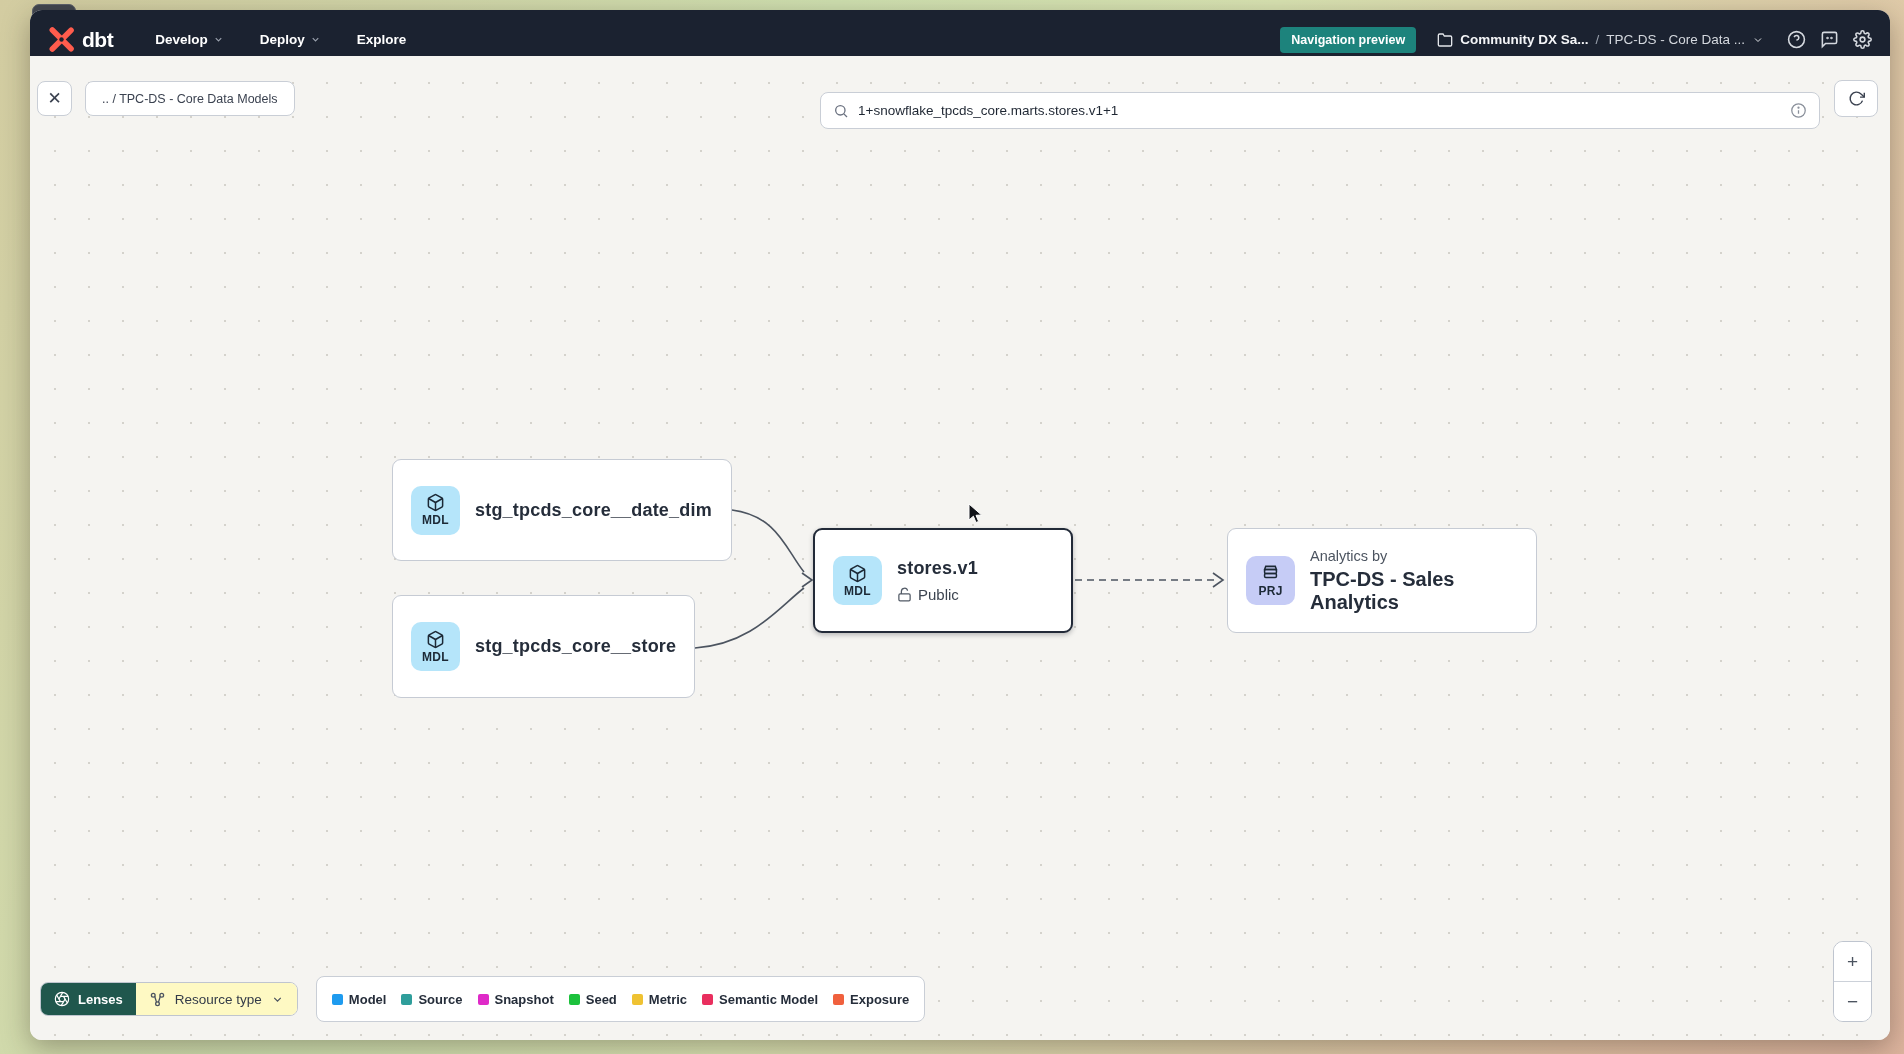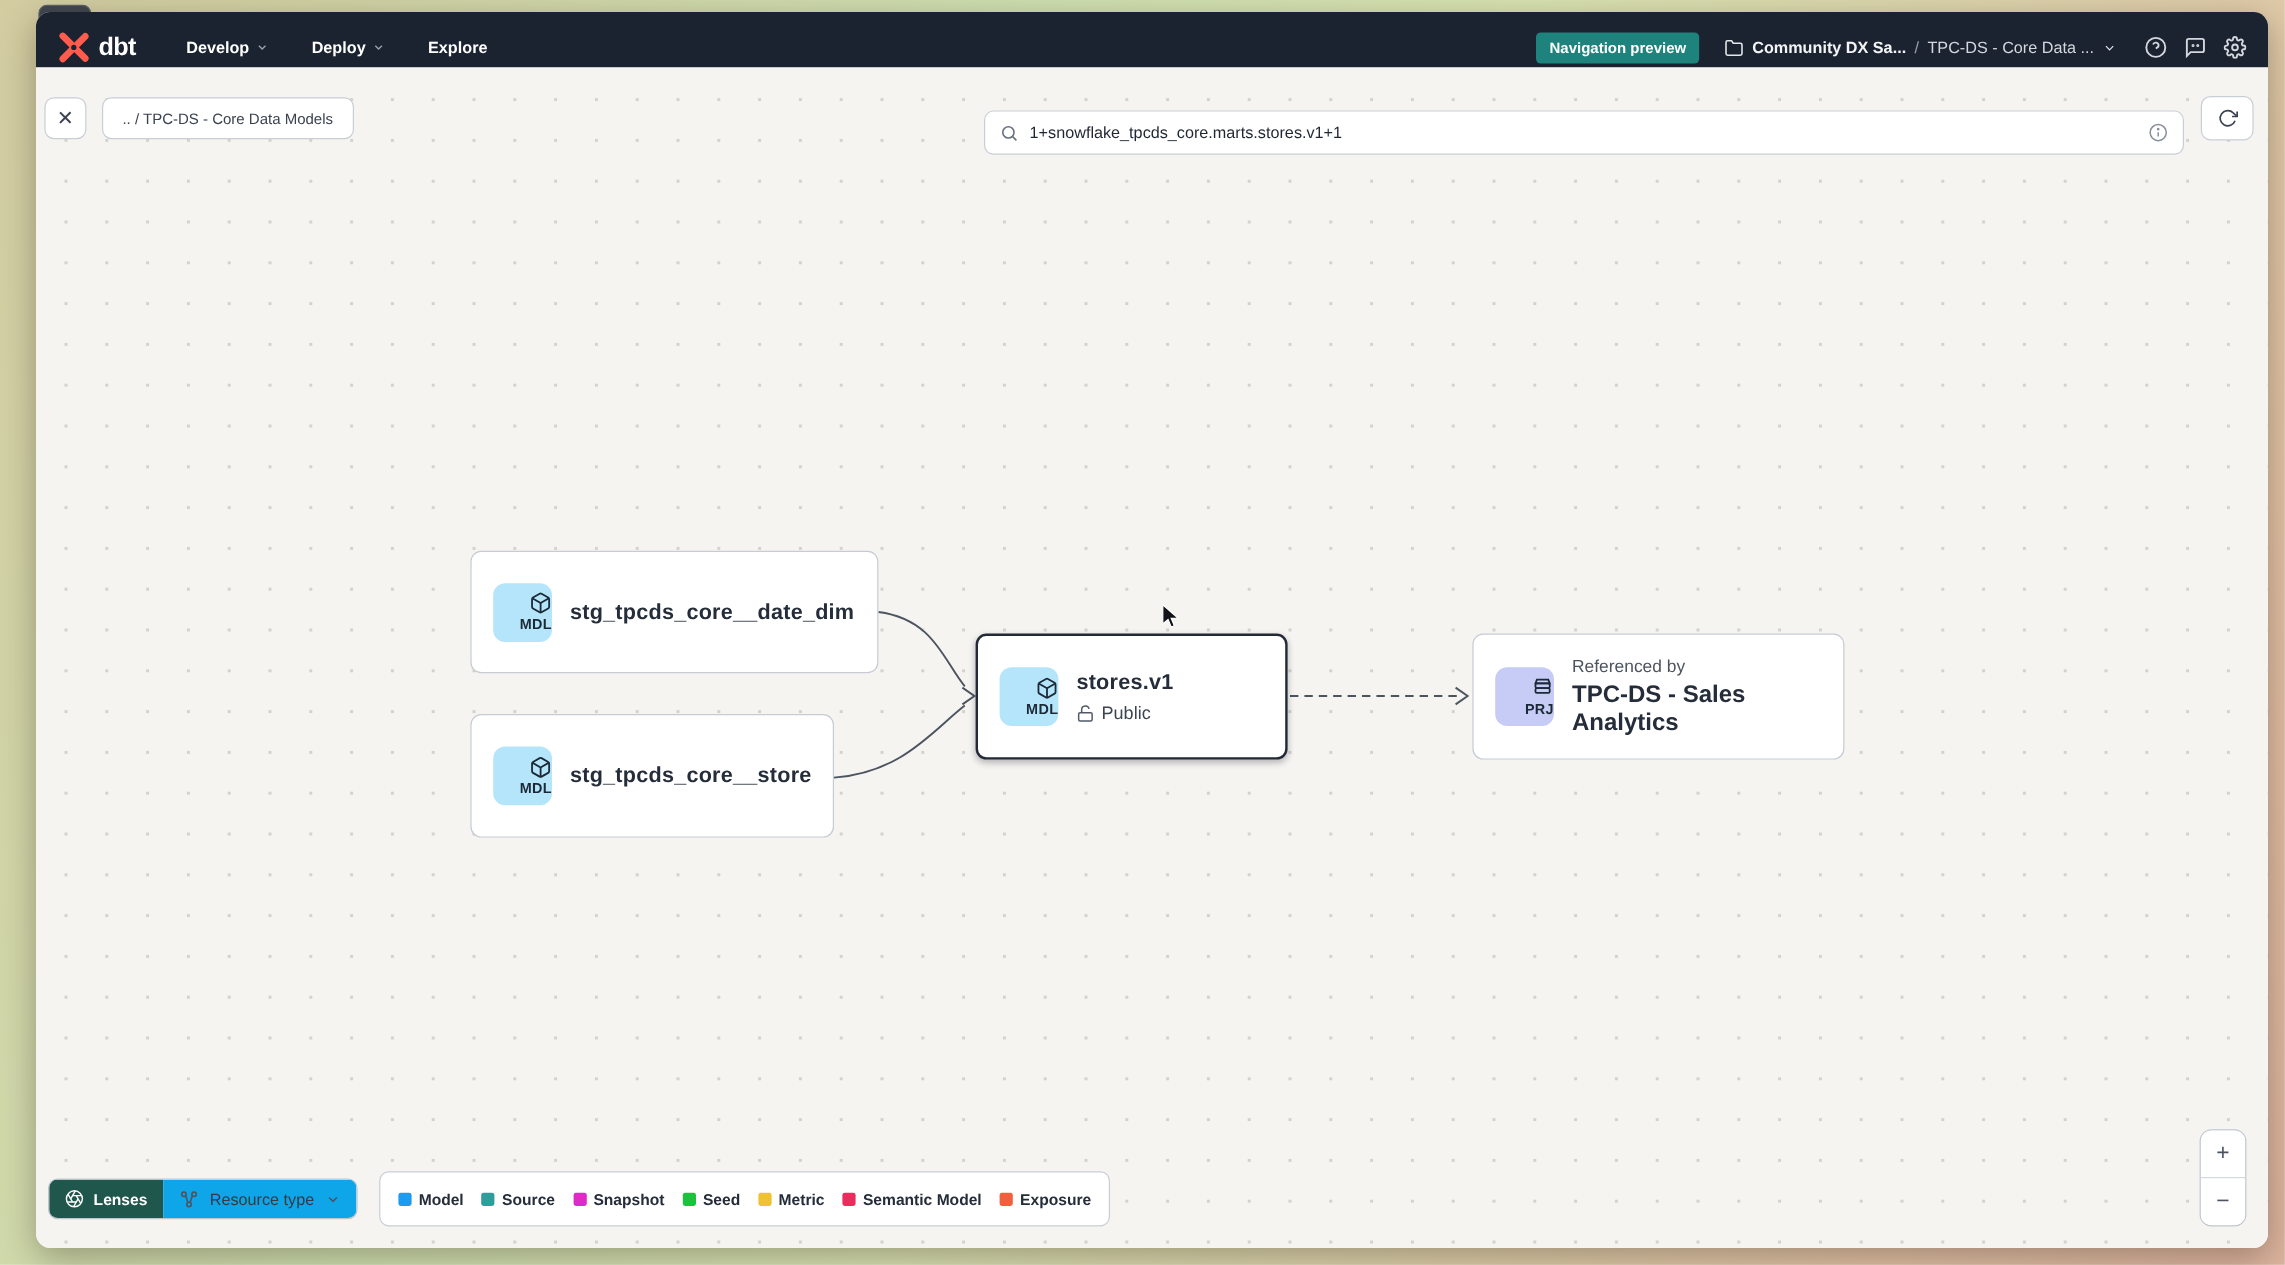--- a/index.html
+++ b/index.html
@@ -69,21 +69,21 @@
     background: #ffffff; border: 1px solid #c9ced6; border-radius: 8px;
     display: flex; align-items: center; justify-content: center; cursor: pointer; }
   .refresh-btn svg { width: 17px; height: 17px; stroke: #3b4250; }
 
   
   .node { position: absolute; background: #ffffff; border: 1px solid #c6cbd4;
     border-radius: 9px; display: flex; align-items: center; gap: 15px;
     padding: 0 18px; cursor: pointer; }
   .node.selected { border: 2px solid #222a38; box-shadow: 0 2px 5px rgba(20,25,35,0.28); }
   .node-badge { width: 49px; height: 49px; border-radius: 10px; flex: none;
-    display: flex; flex-direction: column; align-items: flex-end; justify-content: center; gap: 1px; }
+    display: flex; flex-direction: column; align-items: center; justify-content: center; gap: 1px; }
   .node-badge.mdl { background: #b5e5fa; }
   .node-badge.prj { background: #c6ccf6; }
   .node-badge svg { width: 19px; height: 19px; stroke: #1c2936; }
   .node-badge .badge-text { font-size: 12px; font-weight: bold; color: #1c2936; letter-spacing: 0.3px; }
   .node-label { font-size: 18px; font-weight: 600; color: #252d3a; letter-spacing: 0.2px; }
   .node-sub { display: flex; align-items: center; gap: 6px; margin-top: 7px; }
   .node-sub svg { width: 15px; height: 15px; stroke: #525a66; }
   .node-sub span { font-size: 15px; color: #3c4450; }
   .node-title-sm { font-size: 14.5px; color: #4c5460; }
   .node-label-lg { font-size: 20px; font-weight: 600; color: #252d3a; margin-top: 4px; }
@@ -93,21 +93,21 @@
 
   
   .footer-controls { position: absolute; left: 10px; bottom: 18px;
     display: flex; align-items: center; gap: 18px; }
   .lens-group { display: flex; height: 34px; border-radius: 8px; overflow: hidden;
     border: 1px solid #bfc5cf; background: #ffffff; }
   .lenses-btn { background: #20574d; color: #ffffff; display: flex; align-items: center;
     gap: 8px; padding: 0 13px; font-size: 13px; font-weight: 600; cursor: pointer; }
   .lenses-btn svg { width: 16px; height: 16px; stroke: #ffffff; }
   .resource-btn { display: flex; align-items: center; gap: 9px; padding: 0 13px;
-    font-size: 13.5px; color: #333b48; cursor: pointer; background: #0ea5e9; text-align: right; }
+    font-size: 13.5px; color: #333b48; cursor: pointer; background: #fef9c3; text-align: right; }
   .resource-btn svg.res { width: 17px; height: 17px; stroke: #4c5460; }
   .resource-btn svg.chev { width: 13px; height: 13px; stroke: #4c5460; }
   .legend-box { height: 46px; background: #ffffff; border: 1px solid #c9ced6;
     border-radius: 8px; display: flex; align-items: center; padding: 0 15px; gap: 15px; }
   .legend-item { display: flex; align-items: center; gap: 6px; }
   .legend-swatch { width: 11px; height: 11px; border-radius: 2px; }
   .legend-label { font-size: 13px; color: #252d3a; font-weight: 600; }
 
   
   .zoom-ctl { position: absolute; right: 18px; bottom: 18px; width: 39px;
@@ -282,21 +282,21 @@
       <div class="node" style="left:1197px; top:472px; width:310px; height:105px">
         <div class="node-badge prj">
           <svg viewBox="0 0 24 24" fill="none" stroke-width="1.9">
               <path d="M6 3h12l1.5 4h-15z"></path>
               <rect x="4.5" y="7" width="15" height="5" rx="1.5"></rect>
               <rect x="4.5" y="12" width="15" height="5" rx="1.5"></rect>
             </svg>
           <span class="badge-text">PRJ</span>
         </div>
         <div>
-          <div class="node-title-sm">Referenced by</div>
+          <div class="node-title-sm">Analytics by</div>
           <div class="node-label-lg">TPC-DS - Sales Analytics</div>
         </div>
       </div>
 
       <svg class="cursor" viewBox="0 0 18 22">
         <path d="M1,1 L1,17 L5.4,13.2 L8,19.5 L10.6,18.4 L8,12.3 L13.6,12 Z" fill="#111318" stroke="#ffffff" stroke-width="1"></path>
       </svg>
 
       <div class="footer-controls">
         <div class="lens-group">

